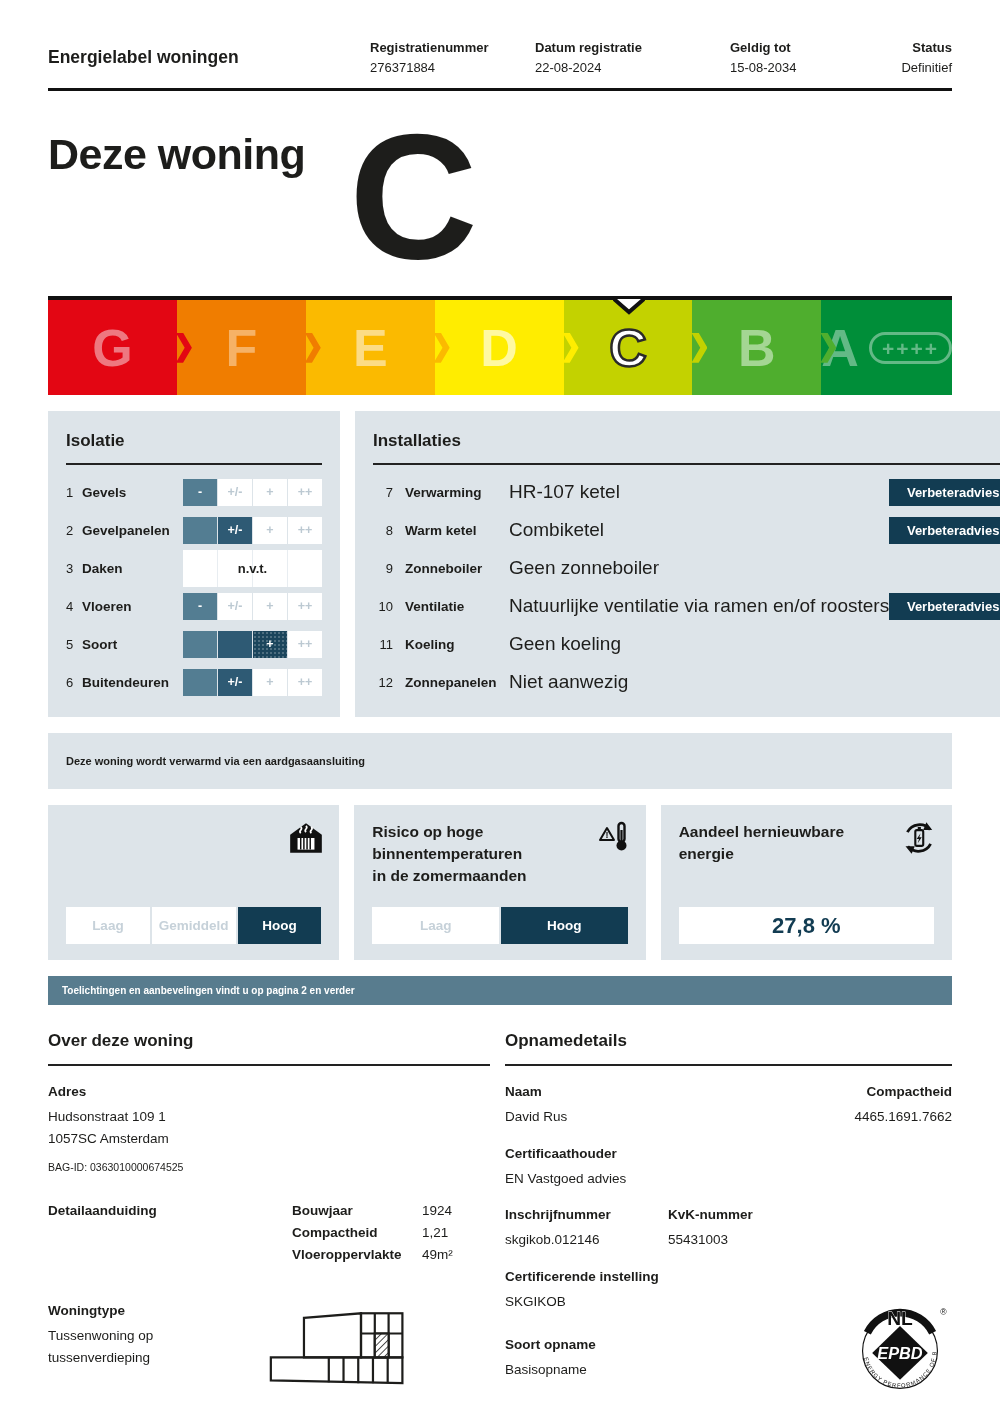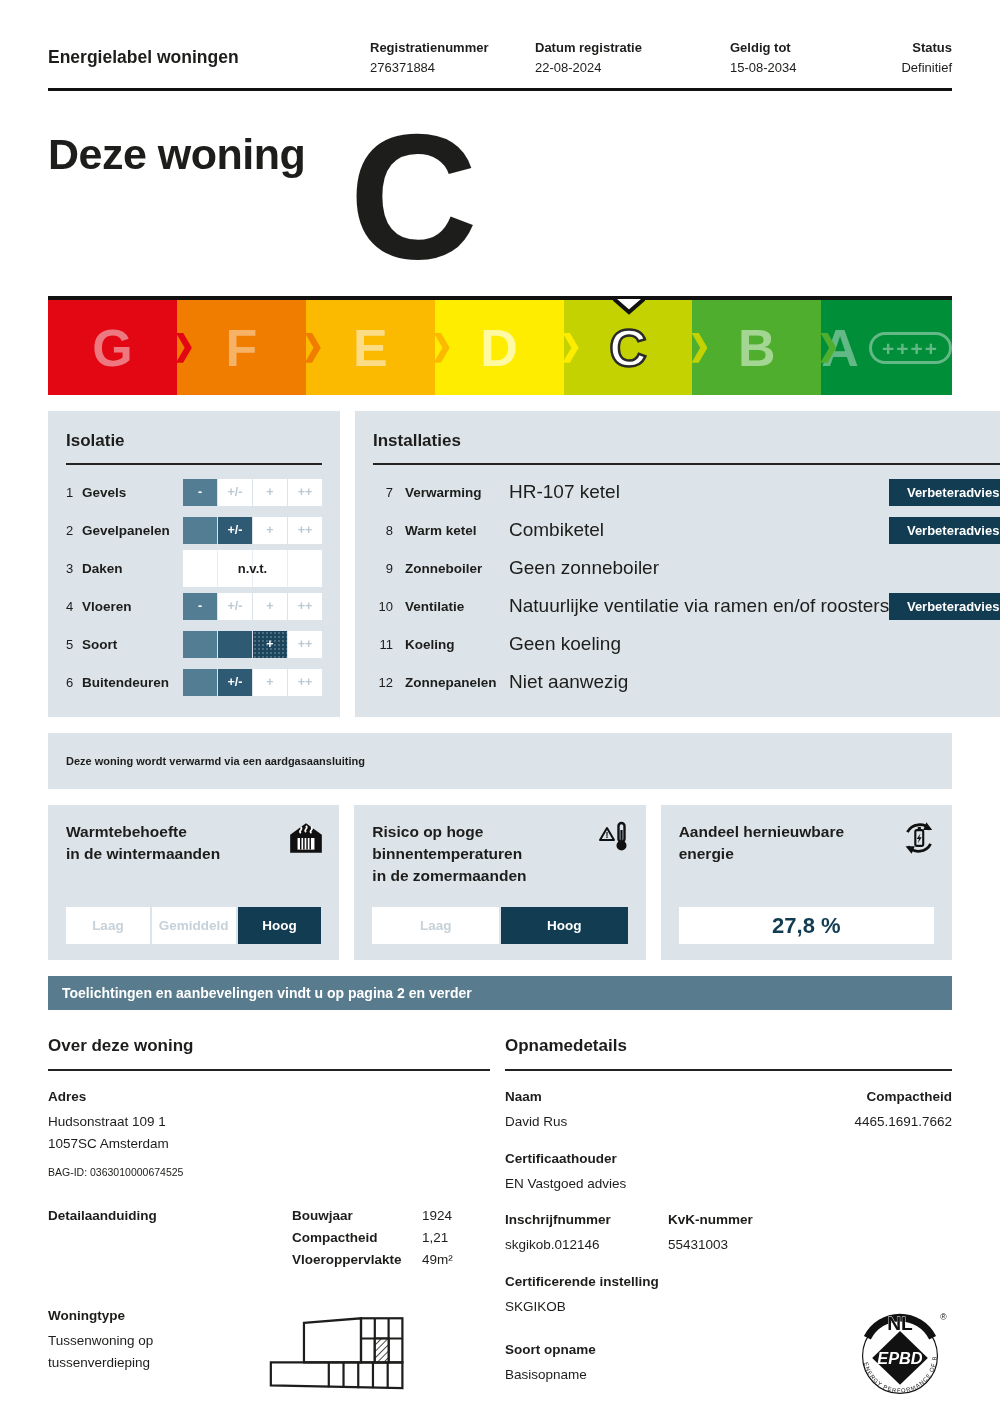--- a/index.html
+++ b/index.html
@@ -72,21 +72,21 @@
   .bt{font-size:15.5px;font-weight:bold;line-height:1.4;width:calc(100% - 42px)}
   .bt span{display:block}
   .bicon{position:absolute;top:14px;right:14px}
   .segctl{position:absolute;left:18px;right:18px;bottom:16px;display:flex;gap:2px}
   .opt{flex:1;height:37px;background:#fff;color:var(--pale);display:flex;align-items:center;justify-content:center;
        font-weight:bold;font-size:13.5px}
   .opt.on{background:var(--navy);color:#fff}
   .valstrip{position:absolute;left:18px;right:18px;bottom:16px;height:37px;background:#fff;display:flex;
             align-items:center;justify-content:center;font-size:22px;font-weight:bold;color:var(--navy)}
 
-  .note{margin-top:16px;background:var(--banner);color:#fff;font-weight:bold;font-size:14px;padding:9px 14px}
+  .note{margin-top:16px;background:var(--banner);color:#fff;font-weight:bold;font-size:10px;padding:9px 14px}
 
   
   .info{display:flex;gap:15px;margin-top:26px}
   .ic-left{width:442px;flex:none}
   .ic-right{flex:1}
   .ititle{font-size:17px;font-weight:bold;padding-bottom:13px;border-bottom:2px solid #222}
   .fld{margin-top:18px}
   .flabel{font-weight:bold;font-size:13.5px;margin-bottom:7px}
   .fval{font-size:13.5px;line-height:1.6}
   .bag{font-size:10.5px;margin-top:12px}
@@ -282,24 +282,20 @@
         <span class="lbl">Zonnepanelen</span>
         <span class="val">Niet aanwezig</span>
       </div>
     </div>
   </div>
 
   <div class="gas">Deze woning wordt verwarmd via een aardgasaansluiting</div>
 
   <div class="boxes">
     <div class="box">
-      <div class="bt">
-        <span>Warmtebehoefte</span>
-        <span>in de wintermaanden</span>
-      </div>
       <svg class="bicon" width="38" height="38" viewBox="0 0 36 36">
         <path d="M3,15 L18,4 L33,15 L33,32 L3,32 Z" fill="#111"></path>
         <path d="M13,7.5 q1.5,1.5 0,3 q-1.5,1.5 0,3" stroke="#fff" stroke-width="1.6" fill="none"></path>
         <path d="M18,6.5 q1.5,1.5 0,3 q-1.5,1.5 0,3" stroke="#fff" stroke-width="1.6" fill="none"></path>
         <path d="M23,7.5 q1.5,1.5 0,3 q-1.5,1.5 0,3" stroke="#fff" stroke-width="1.6" fill="none"></path>
         <rect x="10" y="18" width="16" height="11" fill="#fff"></rect>
         <path d="M13,18 V29 M16,18 V29 M19,18 V29 M22,18 V29" stroke="#111" stroke-width="1.4"></path>
       </svg>
       <div class="segctl">
         <div class="opt">Laag</div>

